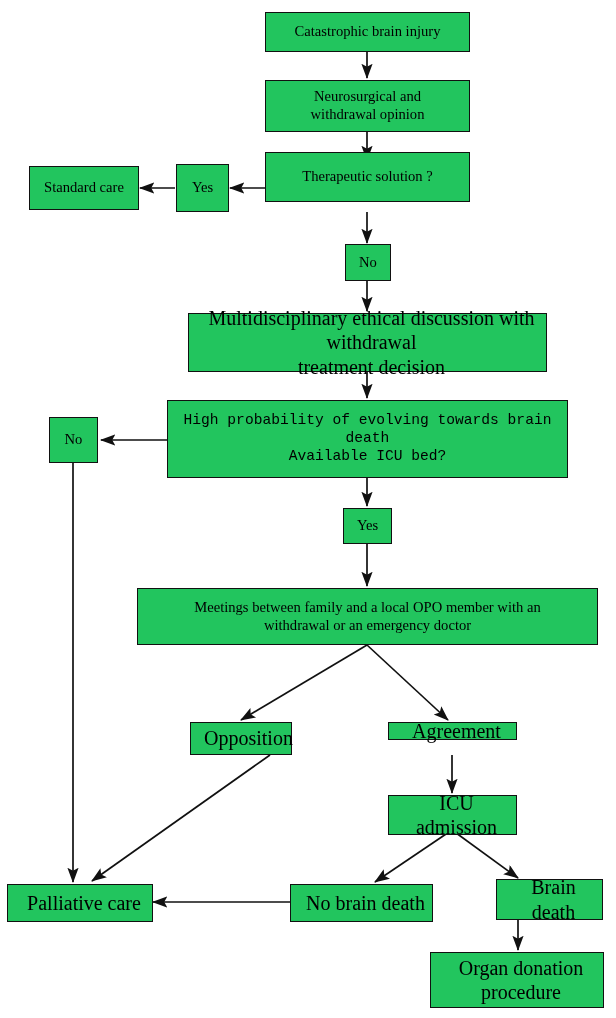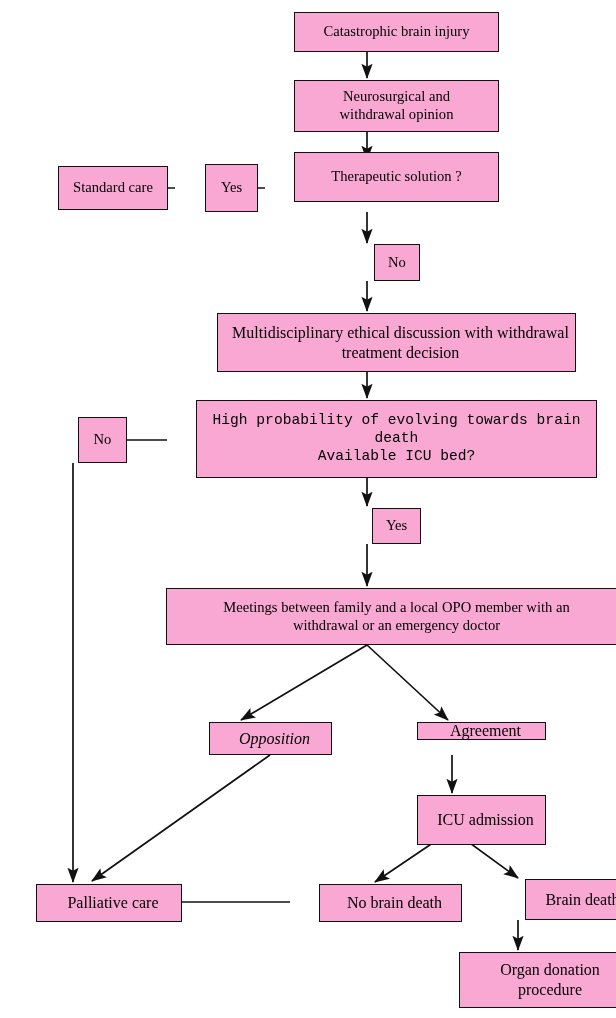--- a/index.html
+++ b/index.html
@@ -23,37 +23,36 @@
     left: 0;
     top: 0;
     width: 616px;
     height: 1018px;
     pointer-events: none;
   }
   .node {
     position: absolute;
     box-sizing: border-box;
     border: 1.6px solid #111111;
-    background: #f9a8d4;
+    background: #22c55e;
     display: flex;
     align-items: center;
     justify-content: center;
     text-align: center;
     line-height: 1.22;
     padding: 2px 5px;
     z-index: 2;
-    margin-left: 29px;
   }
   .node .lbl {
     display: block;
     width: 100%;
     white-space: pre-line;
   }
   .f15 { font-size: 14.6px; }
-  .f14 { font-size: 16px; padding-left: 13px; }
+  .f14 { font-size: 20px; padding-left: 13px; }
 </style>
 </head>
 <body>
 
 <div id="canvas">
 
   <svg id="edges" viewBox="0 0 616 1018" width="616" height="1018" xmlns="http://www.w3.org/2000/svg">
     <defs>
       <marker id="ah" markerWidth="10" markerHeight="10" refX="8.4" refY="3.3" orient="auto" markerUnits="strokeWidth">
         <path d="M0,0 L9,3.3 L0,6.6 L1.8,3.3 z" fill="#111111"></path>
@@ -140,29 +139,29 @@
 
   <div class="node f15" style="left:343px; top:508px; width:49px; height:36px;">
     <span class="lbl">Yes</span>
   </div>
 
   <div class="node f15" style="left:137px; top:588px; width:461px; height:57px;">
     <span class="lbl">Meetings between family and a local OPO member with an
 withdrawal or an emergency doctor</span>
   </div>
 
-  <div class="node f14" style="left:180px; top:722px; width:123px; height:33px;font-style:italic;">
+  <div class="node f14" style="left:190px; top:722px; width:102px; height:33px;">
     <span class="lbl">Opposition</span>
   </div>
 
   <div class="node f14" style="left:388px; top:722px; width:129px; height:18px;">
     <span class="lbl">Agreement</span>
   </div>
 
-  <div class="node f14" style="left:388px; top:795px; width:129px; height:50px;">
+  <div class="node f14" style="left:388px; top:795px; width:129px; height:40px;">
     <span class="lbl">ICU admission</span>
   </div>
 
   <div class="node f14" style="left:7px; top:884px; width:146px; height:38px;">
     <span class="lbl">Palliative care</span>
   </div>
 
   <div class="node f14" style="left:290px; top:884px; width:143px; height:38px;text-align:center;">
     <span class="lbl">No brain death</span>
   </div>

